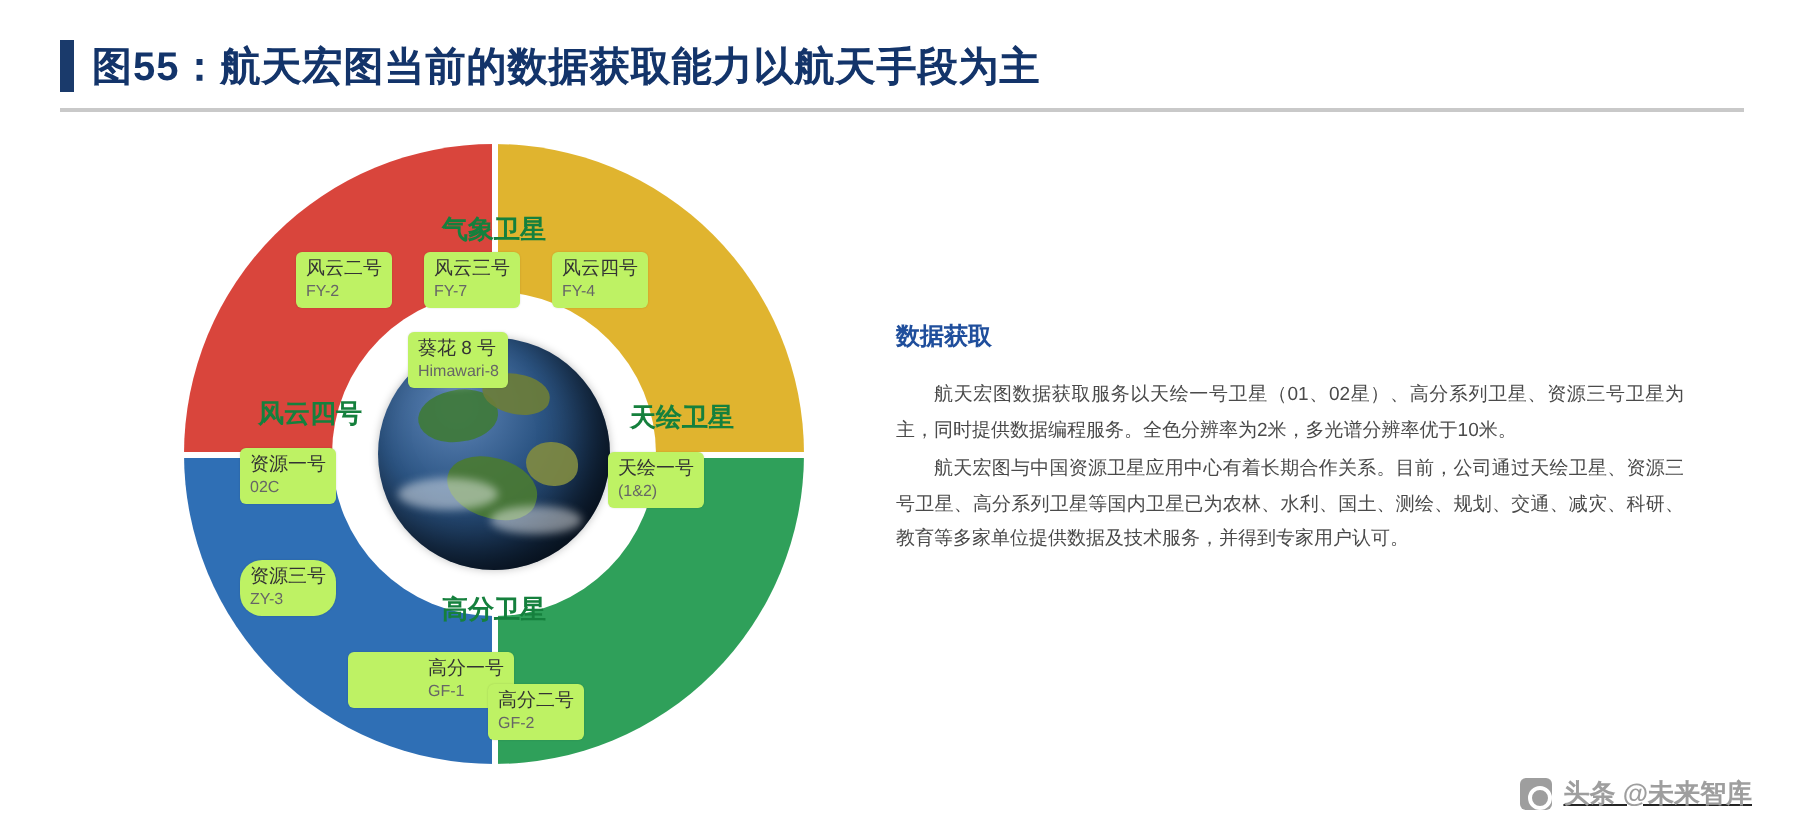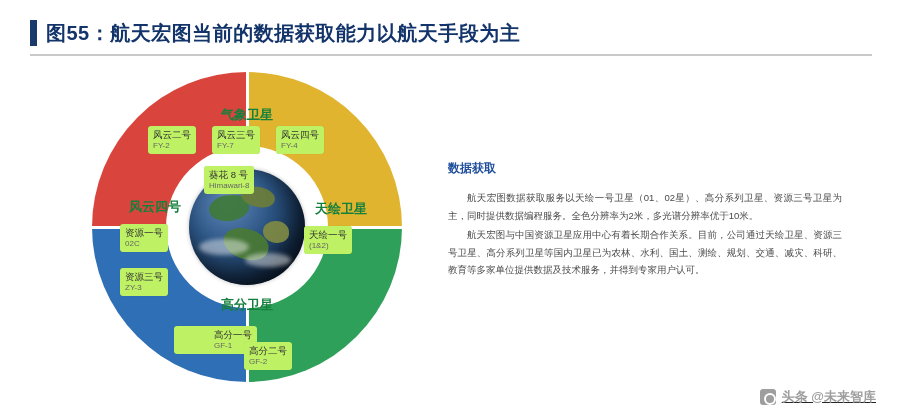--- a/index.html
+++ b/index.html
@@ -260,21 +260,21 @@
   </div>
   <div class="sat-chip" style="left:152px; top:254px;margin-top:16px;">
     <span class="cn">高分二号</span>
     <span class="en">GF-2</span>
   </div>
 
   <div class="sat-chip" style="left:28px; top:152px;">
     <span class="cn">资源一号</span>
     <span class="en">02C</span>
   </div>
-  <div class="sat-chip" style="left:28px; top:196px;">
+  <div class="sat-chip" style="left:28px; top:208px;border-radius:11px;">
     <span class="cn">资源三号</span>
     <span class="en">ZY-3</span>
   </div>
 </div>
 
 <div class="text-panel">
   <div class="panel-heading">数据获取</div>
   <p class="panel-para">航天宏图数据获取服务以天绘一号卫星（01、02星）、高分系列卫星、资源三号卫星为主，同时提供数据编程服务。全色分辨率为2米，多光谱分辨率优于10米。</p>
   <p class="panel-para">航天宏图与中国资源卫星应用中心有着长期合作关系。目前，公司通过天绘卫星、资源三号卫星、高分系列卫星等国内卫星已为农林、水利、国土、测绘、规划、交通、减灾、科研、教育等多家单位提供数据及技术服务，并得到专家用户认可。</p>
 </div>

